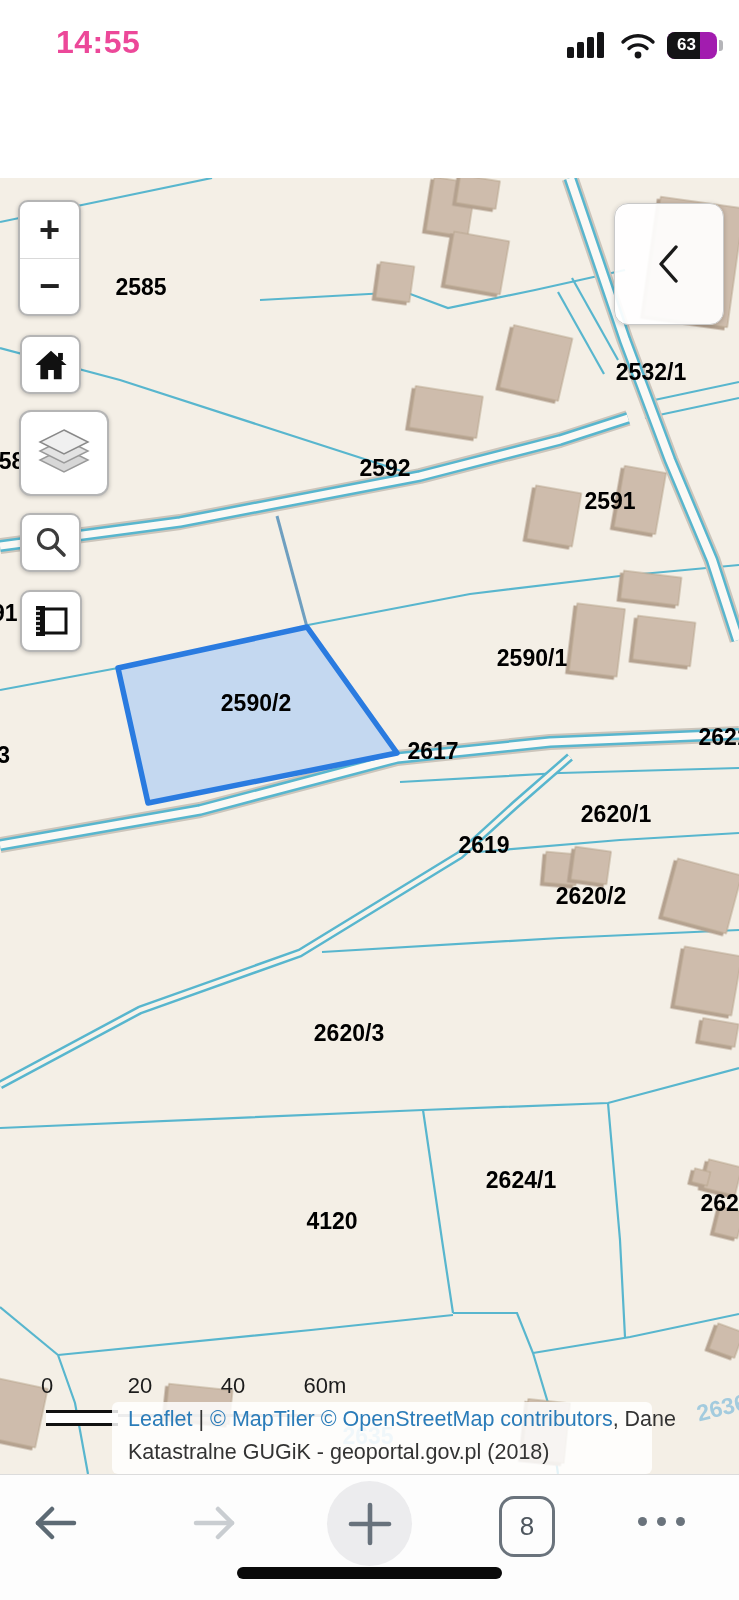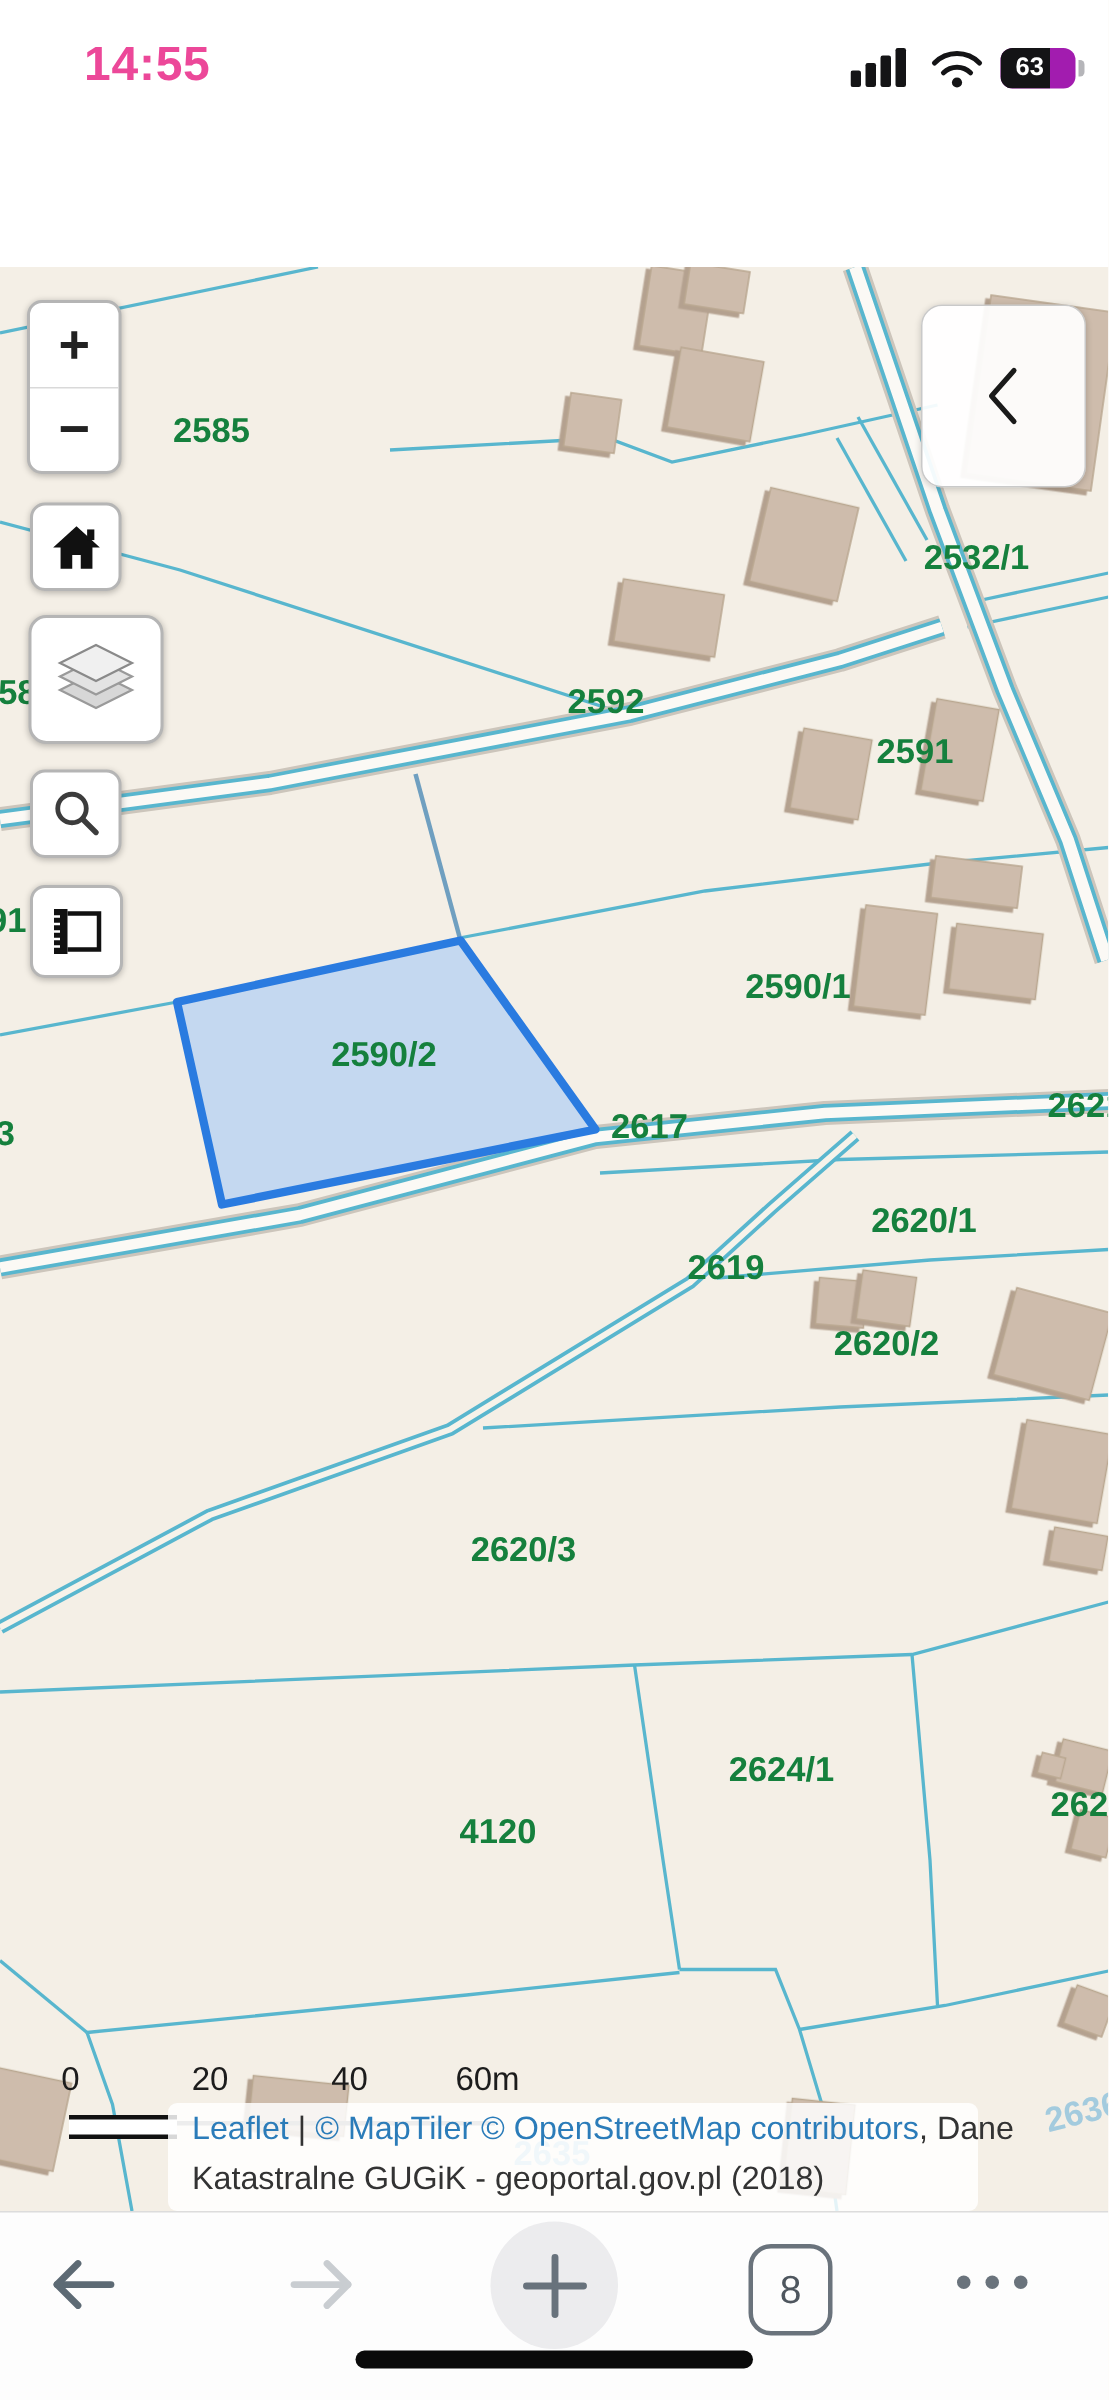--- a/index.html
+++ b/index.html
@@ -16,21 +16,21 @@
   .nub{width:4px;height:11px;background:#b5b5b9;border-radius:0 3px 3px 0;margin-left:-8px;}
   
   .urlwrap{position:absolute;left:0;top:90px;width:739px;height:88px;background:#fff;}
   .pill{position:absolute;left:18px;top:6px;width:703px;height:62px;background:#e9e9eb;border-radius:31px;}
   .url{position:absolute;left:0;top:0;width:100%;height:100%;display:flex;align-items:center;justify-content:center;
        font-size:29px;color:#121212;}
   .share{position:absolute;right:28px;top:13px;}
   
   .map{position:absolute;left:0;top:178px;width:739px;height:1296px;background:#f4efe6;overflow:hidden;}
   .map svg.base{position:absolute;left:0;top:0;z-index:1;}
-  .pl{position:absolute;z-index:2;font-size:23px;font-weight:bold;color:#15803d;white-space:nowrap;}
+  .pl{position:absolute;z-index:2;font-size:23px;font-weight:bold;color:#000000;white-space:nowrap;}
   .plc{transform:translate(-50%,-50%);}
   .faint{color:#a3cbde;}
   
   .ctl{position:absolute;background:#fff;border:2px solid #b5b5b5;border-radius:10px;z-index:5;
        box-shadow:0 1px 4px rgba(0,0,0,.25);display:flex;align-items:center;justify-content:center;}
   .zoombox{left:18px;top:22px;width:59px;height:112px;flex-direction:column;padding:0;}
   .zcell{width:100%;height:50%;display:flex;align-items:center;justify-content:center;
          font-size:36px;font-weight:bold;color:#222;}
   .zdiv{width:100%;height:0;border-top:1px solid #d9d9d9;}
   .homebtn{left:20px;top:157px;width:57px;height:55px;}
@@ -157,21 +157,21 @@
         <rect class="bld" x="-8" y="1205" width="50" height="60" transform="rotate(12 17 1235)"></rect>
         <rect class="bld" x="167" y="1209" width="64" height="34" transform="rotate(6 199 1226)"></rect>
         <rect class="bld" x="525" y="1223" width="42" height="60" transform="rotate(6 546 1253)"></rect>
       </g>
 
       <polygon points="118,490 307,449 397,575 148,625" fill="#b8d2f2" fill-opacity="0.8" stroke="#2a7be0" stroke-width="5.5" stroke-linejoin="round"></polygon>
     </svg>
 
     <div class="pl plc" style="left:141px;top:109px;">2585</div>
     <div class="pl plc" style="left:651px;top:194px;">2532/1</div>
-    <div class="pl plc" style="left:404px;top:290px;">2592</div>
+    <div class="pl plc" style="left:385px;top:290px;">2592</div>
     <div class="pl plc" style="left:610px;top:323px;">2591</div>
     <div class="pl plc" style="left:532px;top:480px;">2590/1</div>
     <div class="pl plc" style="left:256px;top:525px;">2590/2</div>
     <div class="pl plc" style="left:433px;top:573px;">2617</div>
     <div class="pl plc" style="left:724px;top:559px;">2621</div>
     <div class="pl" style="left:-14px;top:270px;">258</div>
     <div class="pl" style="left:-8px;top:422px;">91</div>
     <div class="pl" style="left:-22px;top:564px;">0/3</div>
     <div class="pl plc" style="left:616px;top:636px;">2620/1</div>
     <div class="pl plc" style="left:484px;top:667px;">2619</div>

